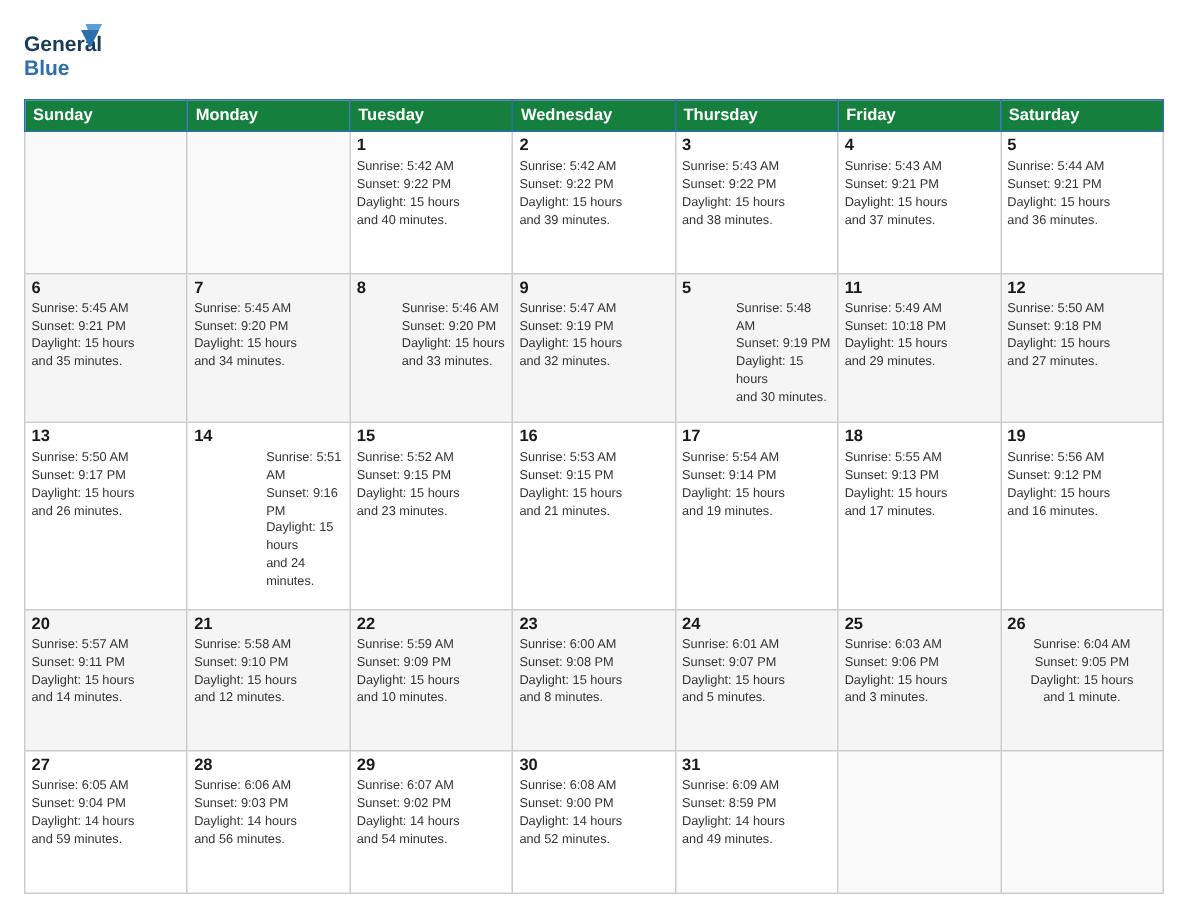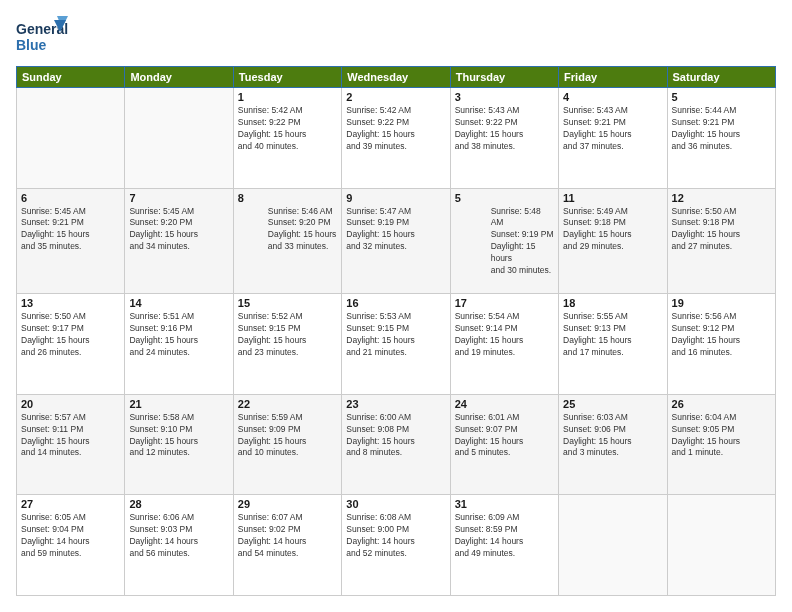--- a/index.html
+++ b/index.html
@@ -40,21 +40,21 @@
       font-size: 13px;
       color: #333;
     }
     .calendar {
       width: 100%;
       border-collapse: collapse;
       flex: 1;
       font-size: 9.5px;
     }
     .calendar thead th {
-      background-color: #4d7c0f;
+      background-color: #15803d;
       color: white;
       padding: 4px 5px;
       text-align: left;
       font-size: 11px;
       font-weight: bold;
       border: 1px solid #2c6fad;
     }
     .calendar tbody td {
       border: 1px solid #ccc;
       vertical-align: top;
@@ -185,21 +185,21 @@
           <td>
             <span class="day-num">5</span>
             <div class="day-info" style="white-space: pre-line; margin-left: 36px;">Sunrise: 5:48 AM
 Sunset: 9:19 PM
 Daylight: 15 hours
 and 30 minutes.</div>
           </td>
           <td>
             <span class="day-num">11</span>
             <div class="day-info" style="white-space: pre-line;">Sunrise: 5:49 AM
-Sunset: 9:18 PM
+Sunset: 10:18 PM
 Daylight: 15 hours
 and 29 minutes.</div>
           </td>
           <td>
             <span class="day-num">12</span>
             <div class="day-info" style="white-space: pre-line;">Sunrise: 5:50 AM
 Sunset: 9:18 PM
 Daylight: 15 hours
 and 27 minutes.</div>
           </td>
@@ -207,21 +207,21 @@
         <tr>
           <td>
             <span class="day-num">13</span>
             <div class="day-info" style="white-space: pre-line;">Sunrise: 5:50 AM
 Sunset: 9:17 PM
 Daylight: 15 hours
 and 26 minutes.</div>
           </td>
           <td>
             <span class="day-num">14</span>
-            <div class="day-info" style="white-space: pre-line;">Sunrise: 5:51 AM
+            <div class="day-info" style="white-space: pre-line; margin-left: 48px;">Sunrise: 5:51 AM
 Sunset: 9:16 PM
 Daylight: 15 hours
 and 24 minutes.</div>
           </td>
           <td>
             <span class="day-num">15</span>
             <div class="day-info" style="white-space: pre-line;">Sunrise: 5:52 AM
 Sunset: 9:15 PM
 Daylight: 15 hours
 and 23 minutes.</div>
@@ -293,21 +293,21 @@
           </td>
           <td>
             <span class="day-num">25</span>
             <div class="day-info" style="white-space: pre-line;">Sunrise: 6:03 AM
 Sunset: 9:06 PM
 Daylight: 15 hours
 and 3 minutes.</div>
           </td>
           <td>
             <span class="day-num">26</span>
-            <div class="day-info" style="white-space: pre-line;">Sunrise: 6:04 AM
+            <div class="day-info" style="white-space: pre-line; text-align: center;">Sunrise: 6:04 AM
 Sunset: 9:05 PM
 Daylight: 15 hours
 and 1 minute.</div>
           </td>
         </tr>
         <tr>
           <td>
             <span class="day-num">27</span>
             <div class="day-info" style="white-space: pre-line;">Sunrise: 6:05 AM
 Sunset: 9:04 PM

